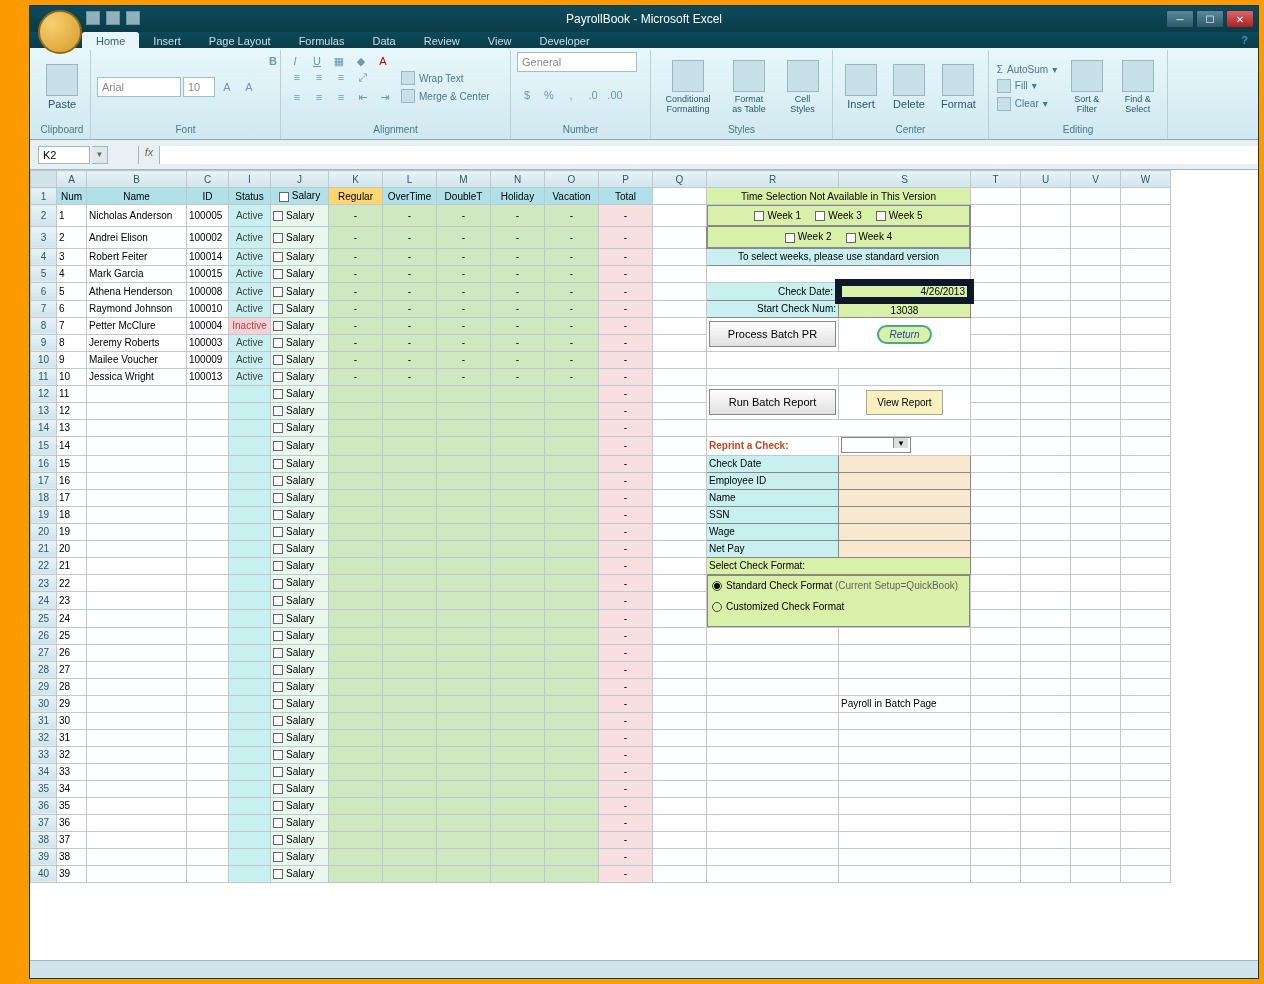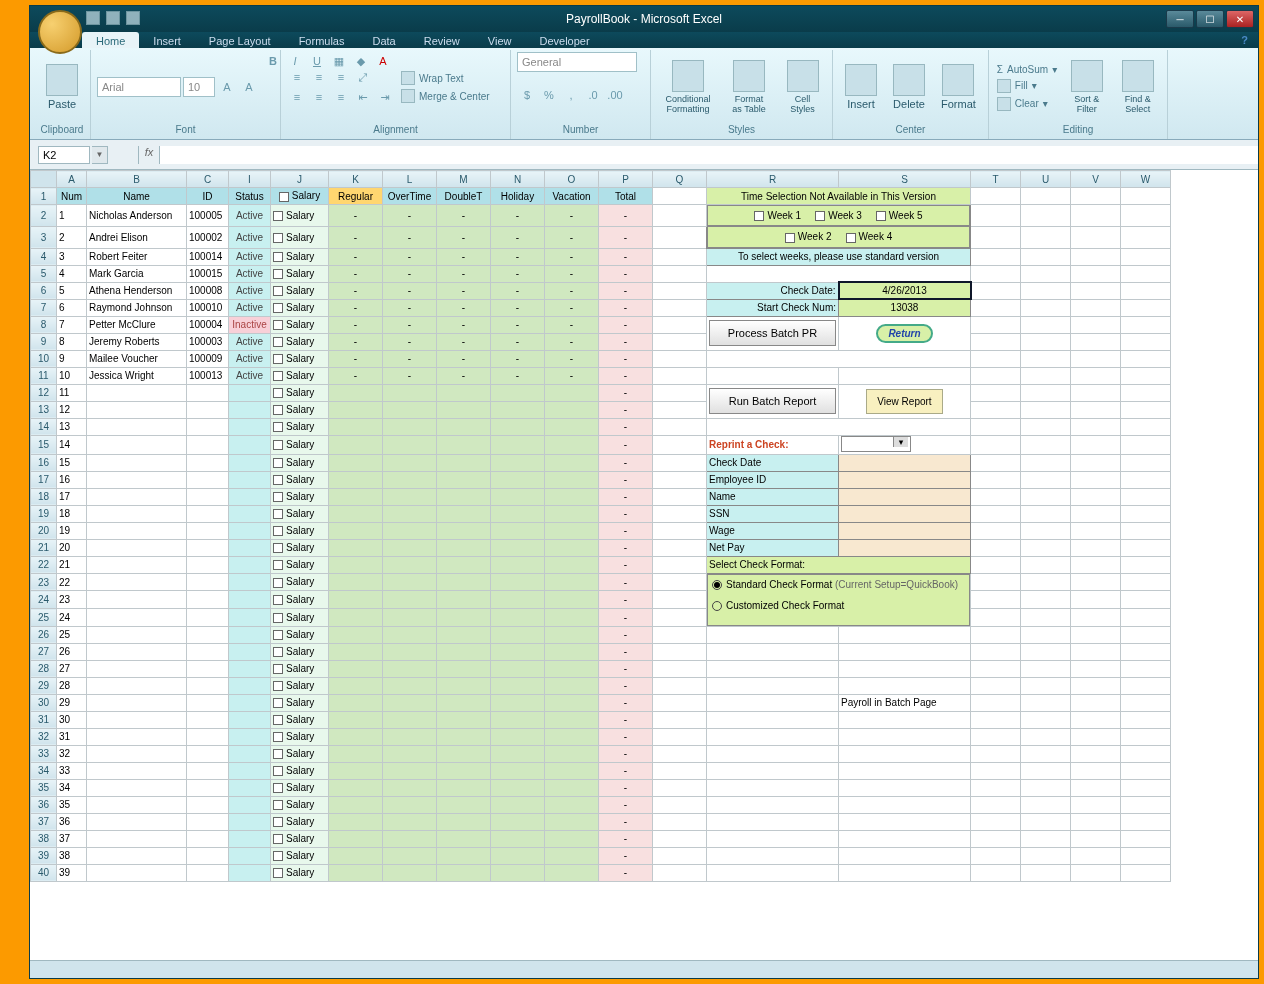--- a/index.html
+++ b/index.html
@@ -52,21 +52,21 @@
 .cell-cyan { background: #c8f0f0; }
 .cell-lime { background: #d8f0a8; }
 .cell-peach { background: #f8e8d0; }
 .status-active { background: #c8f0f0; text-align: center; color:#444;}
 .status-inactive { background: #f8d0d8; text-align: center; color:#a44;}
 .sal-chk { display:inline-block; width:10px; height:10px; border:1px solid #666; background:#fff; margin-right:3px; vertical-align:middle;}
 .panel-notice { background: #d8f0a8; border:1px solid #888; text-align:center; padding:1px; }
 .panel-weeks { background: #d8f0a8; border:1px solid #888; padding:4px; display:flex; gap:14px; justify-content:center;}
 .wk { font-size:10px; }
 .panel-btn { background: linear-gradient(#fff,#e0e0e0); border:1px solid #888; padding:6px 10px; cursor:pointer; font-size:11px; text-align:center;}
-.return-btn { background:#d8f0a8; border:2px solid #4a8; border-radius:12px; padding:2px 10px; color:#24a; font-weight:bold; font-style:italic; cursor:pointer; display:inline-block;}
+.return-btn { background:#d8f0a8; border:2px solid #4a8; border-radius:12px; padding:2px 10px; color:#24a; font-weight:normal; font-style:italic; cursor:pointer; display:inline-block;}
 .report-btn { background:#f8f0c0; border:1px solid #aa8; padding:6px 10px; cursor:pointer; font-size:10px;}
 .reprint-hdr { color:#c42; font-weight:bold; background:#fff;}
 .fmt-panel { background:#d8f0a8; border:1px solid #888; padding:4px; font-size:10px;}
 .radio { display:inline-block; width:10px; height:10px; border:1px solid #444; border-radius:50%; margin-right:4px; position:relative; vertical-align:middle;}
 .radio.on::after{content:'';position:absolute;top:1px;left:1px;width:6px;height:6px;background:#000;border-radius:50%;}
 .drop-sm { background:#fff; border:1px solid #888; width:70px; height:16px; display:inline-block; position:relative;}
 .drop-sm::after{content:'▾'; position:absolute; right:2px; top:0; font-size:9px; background:#ddd; width:14px; text-align:center; border-left:1px solid #888;}
 .sheet-tabs { position:absolute; bottom:0; left:0; right:0; height:18px; background:#d0e4ec; border-top:1px solid #a0b8c0; display:flex; align-items:center; padding-left:40px;}
 </style>
 </head>
@@ -382,21 +382,21 @@
               <td class="status-active">Active</td>
               <td class="cell-salary"><span class="sal-chk"></span>Salary</td>
               <td class="cell-green">-</td>
               <td class="cell-green">-</td>
               <td class="cell-green">-</td>
               <td class="cell-green">-</td>
               <td class="cell-green">-</td>
               <td class="cell-pink">-</td>
               <td></td>
               <td class="cell-cyan" style="text-align:right;border:1px solid #888;">Check Date:</td>
-              <td class="cell-lime" style="text-align:center;border:2px solid #0f172a;">4/26/2013</td>
+              <td class="cell-lime" style="text-align:right;border:7px solid #0f172a;">4/26/2013</td>
               <td></td>
               <td></td>
               <td></td>
               <td></td>
             </tr>
             <tr>
               <th class="rowh">7</th>
               <td class="">6</td>
               <td class="">Raymond Johnson</td>
               <td class="">100010</td>

